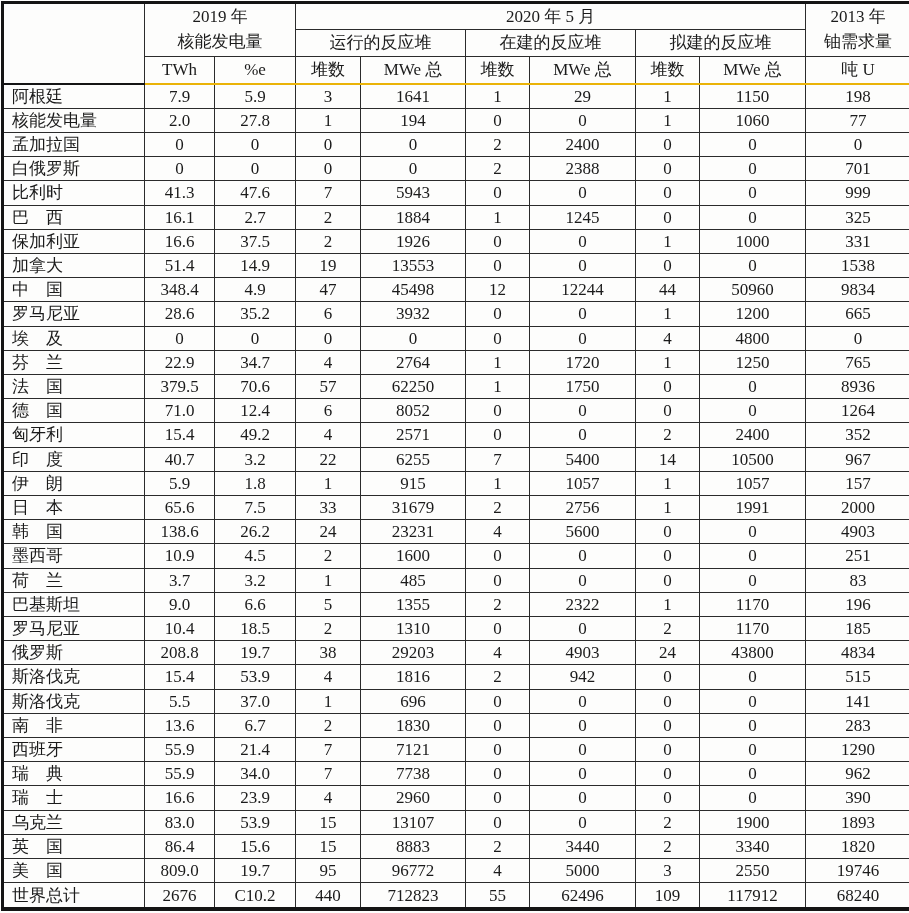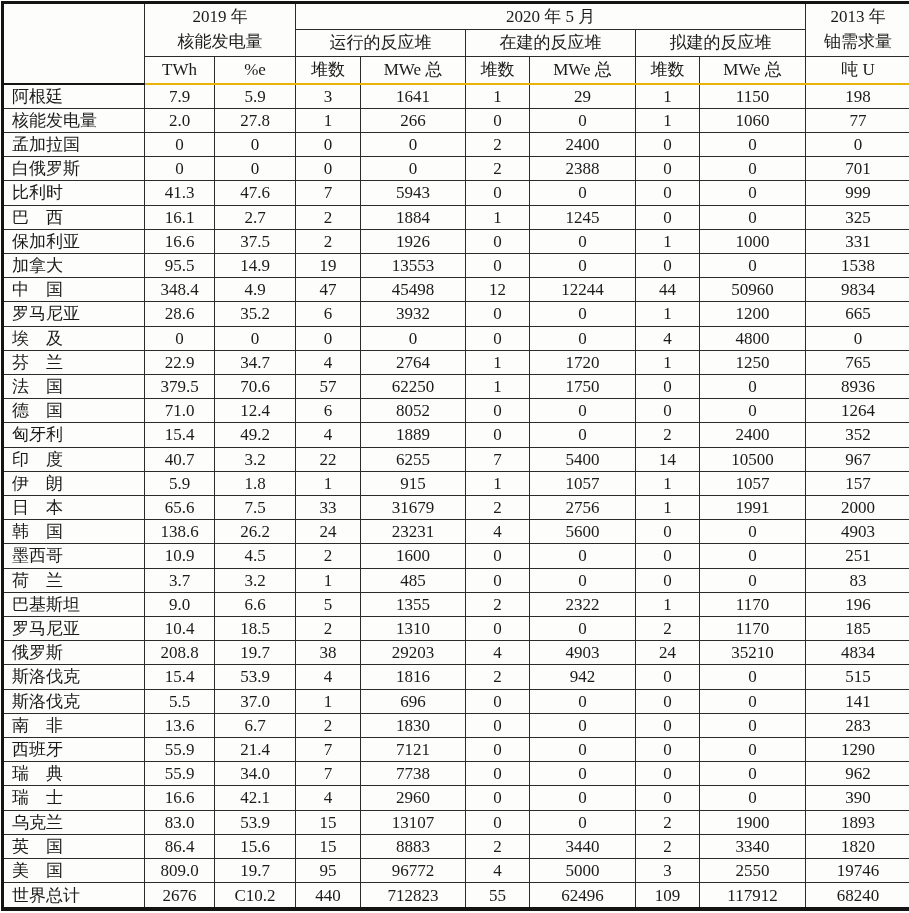--- a/index.html
+++ b/index.html
@@ -112,21 +112,21 @@
           <td class="num">29</td>
           <td class="num">1</td>
           <td class="num">1150</td>
           <td class="num">198</td>
         </tr>
         <tr>
           <td class="country">核能发电量</td>
           <td class="num">2.0</td>
           <td class="num">27.8</td>
           <td class="num">1</td>
-          <td class="num">266</td>
+          <td class="num">194</td>
           <td class="num">0</td>
           <td class="num">0</td>
           <td class="num">1</td>
           <td class="num">1060</td>
           <td class="num">77</td>
         </tr>
         <tr>
           <td class="country">孟加拉国</td>
           <td class="num">0</td>
           <td class="num">0</td>
@@ -181,21 +181,21 @@
           <td class="num">2</td>
           <td class="num">1926</td>
           <td class="num">0</td>
           <td class="num">0</td>
           <td class="num">1</td>
           <td class="num">1000</td>
           <td class="num">331</td>
         </tr>
         <tr>
           <td class="country">加拿大</td>
-          <td class="num">95.5</td>
+          <td class="num">51.4</td>
           <td class="num">14.9</td>
           <td class="num">19</td>
           <td class="num">13553</td>
           <td class="num">0</td>
           <td class="num">0</td>
           <td class="num">0</td>
           <td class="num">0</td>
           <td class="num">1538</td>
         </tr>
         <tr>
@@ -268,21 +268,21 @@
           <td class="num">0</td>
           <td class="num">0</td>
           <td class="num">0</td>
           <td class="num">1264</td>
         </tr>
         <tr>
           <td class="country">匈牙利</td>
           <td class="num">15.4</td>
           <td class="num">49.2</td>
           <td class="num">4</td>
-          <td class="num">1889</td>
+          <td class="num">2571</td>
           <td class="num">0</td>
           <td class="num">0</td>
           <td class="num">2</td>
           <td class="num">2400</td>
           <td class="num">352</td>
         </tr>
         <tr>
           <td class="country">印　度</td>
           <td class="num">40.7</td>
           <td class="num">3.2</td>
@@ -380,21 +380,21 @@
         </tr>
         <tr>
           <td class="country">俄罗斯</td>
           <td class="num">208.8</td>
           <td class="num">19.7</td>
           <td class="num">38</td>
           <td class="num">29203</td>
           <td class="num">4</td>
           <td class="num">4903</td>
           <td class="num">24</td>
-          <td class="num">35210</td>
+          <td class="num">43800</td>
           <td class="num">4834</td>
         </tr>
         <tr>
           <td class="country">斯洛伐克</td>
           <td class="num">15.4</td>
           <td class="num">53.9</td>
           <td class="num">4</td>
           <td class="num">1816</td>
           <td class="num">2</td>
           <td class="num">942</td>
@@ -446,21 +446,21 @@
           <td class="num">7738</td>
           <td class="num">0</td>
           <td class="num">0</td>
           <td class="num">0</td>
           <td class="num">0</td>
           <td class="num">962</td>
         </tr>
         <tr>
           <td class="country">瑞　士</td>
           <td class="num">16.6</td>
-          <td class="num">42.1</td>
+          <td class="num">23.9</td>
           <td class="num">4</td>
           <td class="num">2960</td>
           <td class="num">0</td>
           <td class="num">0</td>
           <td class="num">0</td>
           <td class="num">0</td>
           <td class="num">390</td>
         </tr>
         <tr>
           <td class="country">乌克兰</td>

